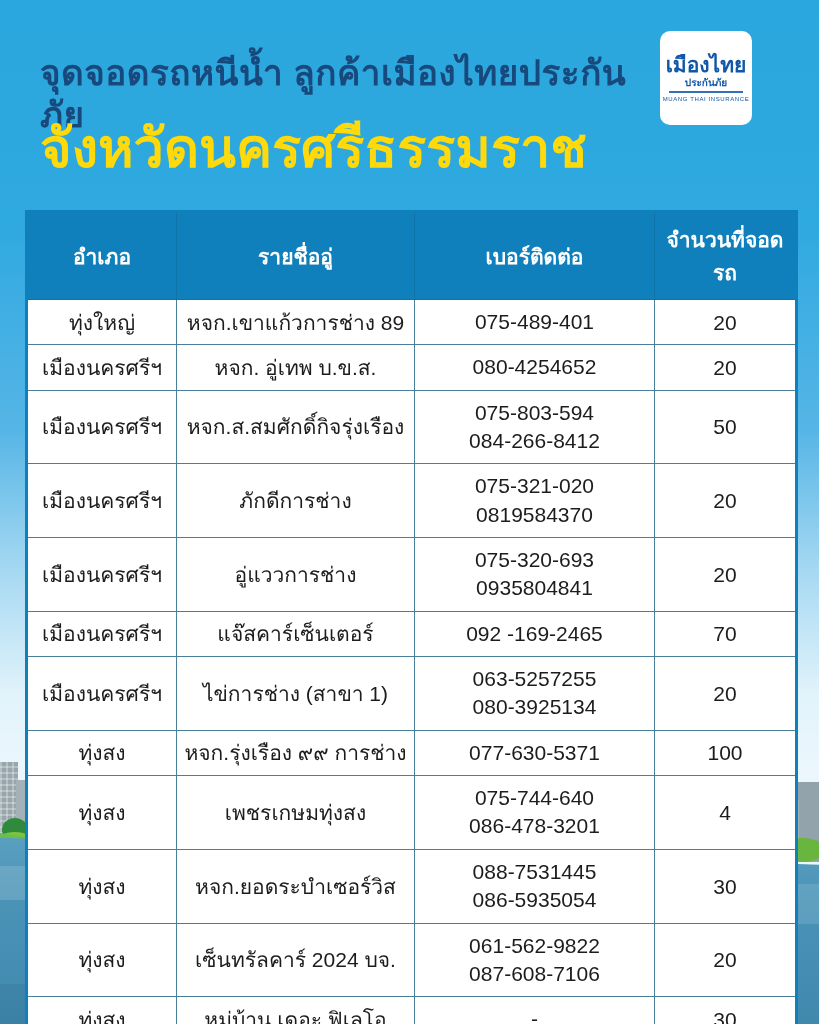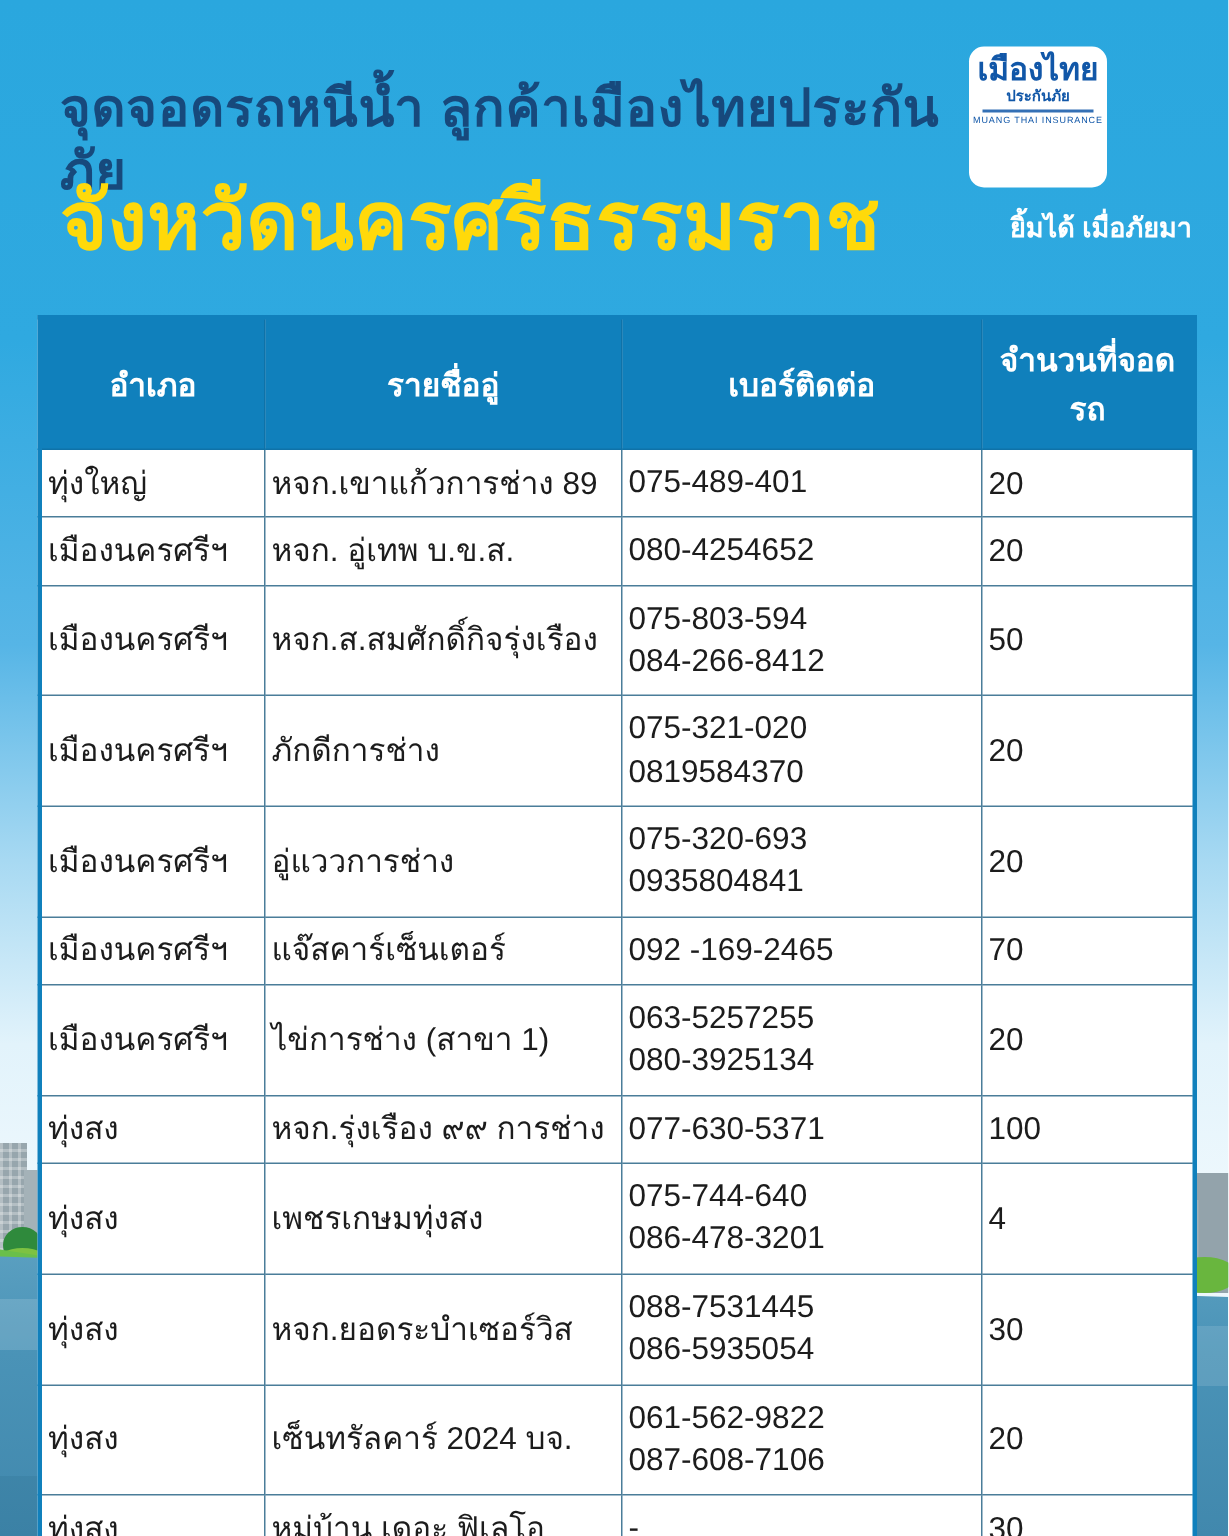--- a/index.html
+++ b/index.html
@@ -20,23 +20,23 @@
     letter-spacing:0.5px; line-height:1.2;
   }
   .province-title {
     position:absolute; left:40px; top:116px; width:660px;
     font-size:54px; font-weight:bold; color:var(--yellow_title);
     line-height:1.2;
   }
 
   
   .logo-box {
-    position:absolute; left:646px; top:31px; width:92px; height:94px;
+    position:absolute; left:660px; top:31px; width:92px; height:94px;
     background:#ffffff; border-radius:10px;
-    display:flex; flex-direction:column; align-items:center; 
+    display:flex; flex-direction:column; align-items:center; justify-content:center;
     padding:5px 4px; gap:1px;
   }
   .logo-line1 { font-size:21px; font-weight:bold; color:var(--logo_blue); line-height:1.05; }
   .logo-line2 { font-size:10px; font-weight:bold; color:var(--logo_blue); line-height:1.1; }
   .logo-divider { width:74px; height:2px; background:var(--logo_blue); margin:2px 0; opacity:.85; }
   .logo-line3 { font-size:6px; color:var(--logo_blue); letter-spacing:.6px; white-space:nowrap; }
   .logo-tagline {
     position:absolute; left:664px; top:137px; width:140px; text-align:center;
     font-size:18px; font-weight:bold; color:#ffffff;
   }
@@ -64,21 +64,21 @@
 
   
   .table-wrap { position:absolute; left:25px; top:210px; width:770px; z-index:2; }
   table { width:100%; border-collapse:collapse; background:#ffffff;
           border:3px solid var(--table_header_bg); table-layout:fixed; }
   th {
     background:var(--table_header_bg); color:#ffffff; font-weight:bold;
     font-size:21px; padding:10px 4px; border:1px solid #0f72a8; text-align:center;
   }
   td {
-    font-size:21px; color:#1c1c1c; 
+    font-size:21px; color:#1c1c1c; text-align:center;
     padding:8px 4px; border:1px solid var(--table_border); line-height:1.3;
     background:#ffffff;
   }
   .col-phone div { line-height:1.35; }
 </style>
 </head>
 <body>
 
 <div class="page">
 
@@ -118,21 +118,20 @@
 
   <div class="header-title">จุดจอดรถหนีน้ำ ลูกค้าเมืองไทยประกันภัย</div>
   <div class="province-title">จังหวัดนครศรีธรรมราช</div>
 
   <div class="logo-box">
     <div class="logo-line1">เมืองไทย</div>
     <div class="logo-line2">ประกันภัย</div>
     <div class="logo-divider"></div>
     <div class="logo-line3">MUANG THAI INSURANCE</div>
   </div>
-  <div class="logo-tagline">ยิ้มได้ เมื่อภัยมา</div>
 
   <div class="table-wrap">
     <table>
       <colgroup>
         <col style="width:150px">
           <col style="width:238px">
           <col style="width:240px">
           <col style="width:142px">
       </colgroup>
       <thead>

